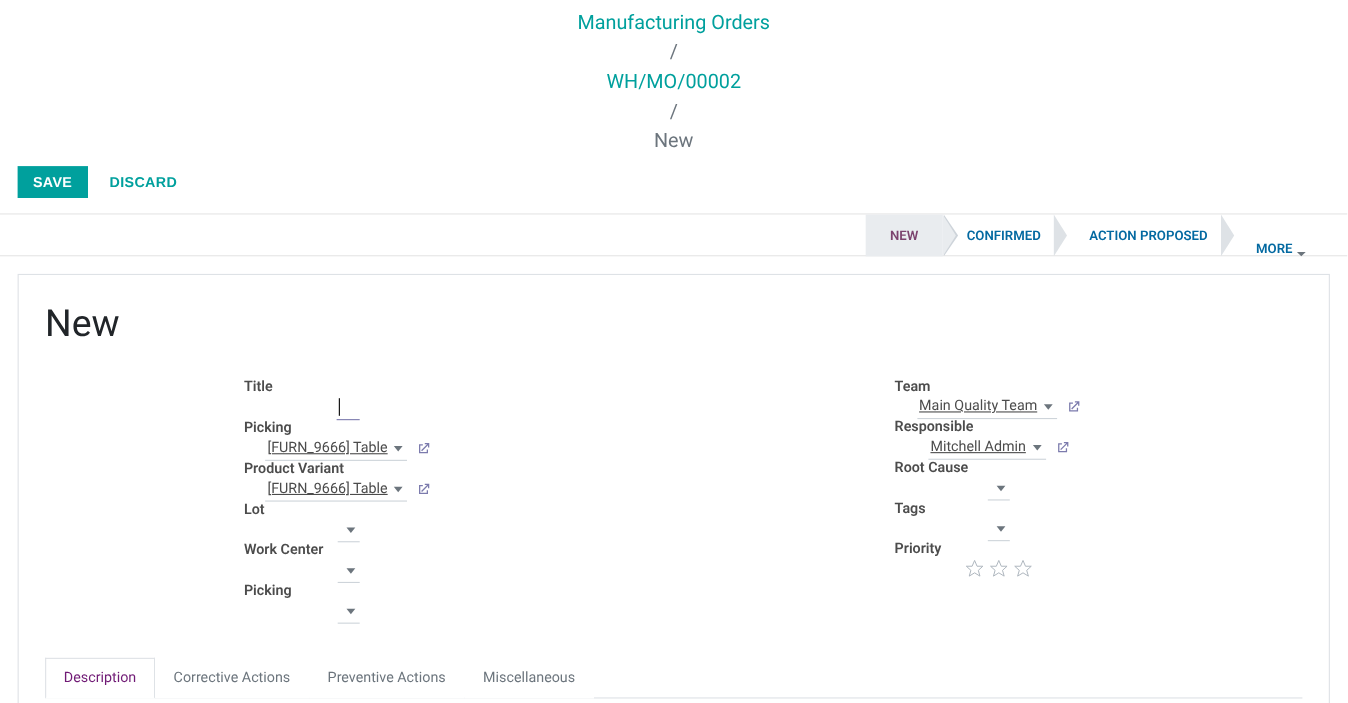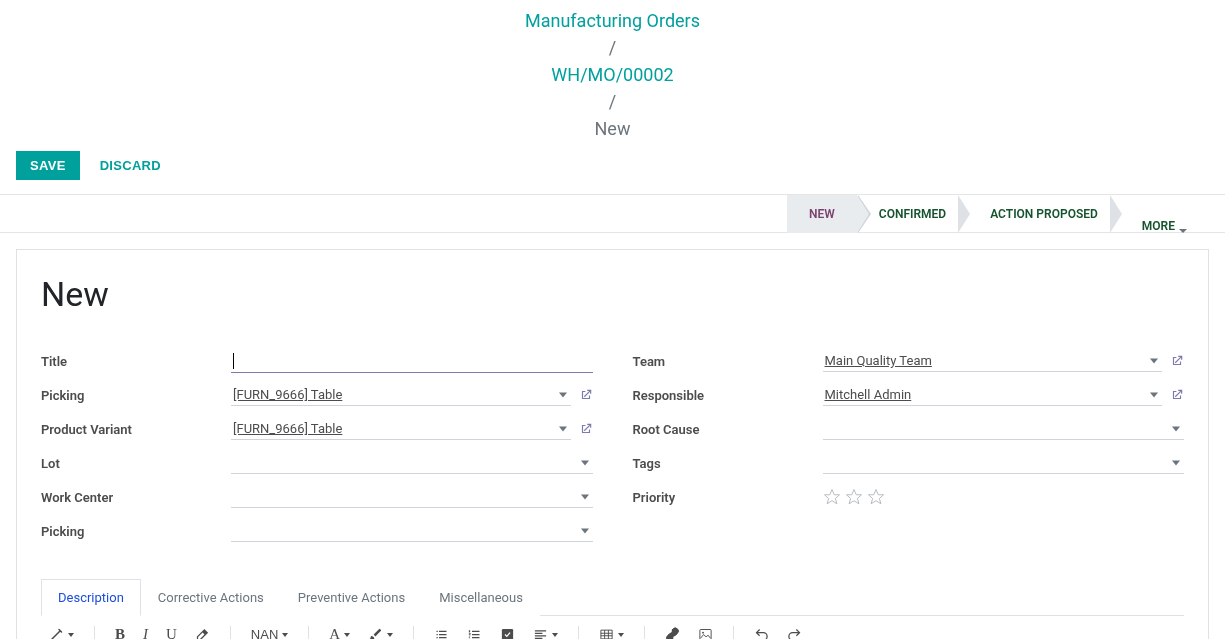--- a/index.html
+++ b/index.html
@@ -11,51 +11,51 @@
   .breadcrumb .sep { color: #6c757d; }
   .breadcrumb .crumb-current { color: #6c757d; }
 
   .actions-row { display: flex; align-items: center; gap: 20px; margin-bottom: 14px; }
   .btn-save { background: #00A09D; color: #fff; border: none; padding: 7px 14px; font-weight: 700; font-size: 13px; cursor: pointer; letter-spacing: 0.3px; }
   .btn-discard { background: none; border: none; color: #00A09D; font-weight: 600; font-size: 13px; cursor: pointer; letter-spacing: 0.3px; }
 
   .divider { border-top: 1px solid #e5e5e5; }
 
   .statusbar { display: flex; justify-content: flex-end; align-items: center; height: 38px; border-bottom: 1px solid #e5e5e5; padding-right: 16px; }
-  .stage { position: relative; padding: 0 22px; height: 38px; display: flex; align-items: center; font-size: 12px; font-weight: 600; color: #14532d; cursor: pointer; }
+  .stage { position: relative; padding: 0 22px; height: 38px; display: flex; align-items: center; font-size: 12px; font-weight: 600; color: #0369a1; cursor: pointer; }
   .stage.active { background: #e9ecef; color: #7C436E; }
   .stage.active::after { content: ''; position: absolute; right: -12px; top: 0; width: 0; height: 0; border-top: 19px solid transparent; border-bottom: 19px solid transparent; border-left: 12px solid #e9ecef; z-index: 2; }
   .stage.active::before { content: ''; position: absolute; right: -14px; top: 0; width: 0; height: 0; border-top: 19px solid transparent; border-bottom: 19px solid transparent; border-left: 13px solid #ced4da; z-index: 1; }
   .stage-sep { display: inline-block; width: 0; height: 0; border-top: 19px solid transparent; border-bottom: 19px solid transparent; border-left: 12px solid #dee2e6; margin-left: -10px; margin-right: -2px; }
   .more-btn { display: flex; align-items: flex-end; gap: 4px; }
   .caret-down { display: inline-block; width: 0; height: 0; border-left: 4px solid transparent; border-right: 4px solid transparent; border-top: 4px solid #6c757d; }
 
   .form-sheet-wrap { padding: 16px; }
   .form-sheet { border: 1px solid #dee2e6; background: #fff; padding: 24px; }
   .page-title { font-size: 34px; font-weight: 400; color: #212529; margin-bottom: 30px; }
 
   .form-grid { display: flex; gap: 40px; margin-bottom: 30px; }
   .form-col { flex: 1; }
-  .form-row { display: flex; align-items: center; min-height: 34px; }
+  .form-row { display: flex; align-items: center; min-height: 34px; flex-direction: column; }
   .form-label { width: 190px; font-weight: 600; color: #4c4c4c; flex-shrink: 0; }
   .form-field { flex: 1; display: flex; align-items: center; gap: 8px; text-decoration: underline; }
   .field-input { position: relative; flex: 1; border-bottom: 1px solid #ced4da; padding: 3px 18px 3px 2px; min-height: 22px; display: flex; align-items: center; }
   .field-input.focused { border-bottom: 1px solid #7C7BAD; }
   .cursor-blink { display: inline-block; width: 1px; height: 16px; background: #000; animation: blink 1s step-end infinite; }
   @keyframes blink { 50% { opacity: 0; } }
   .dd-caret { position: absolute; right: 4px; top: 50%; transform: translateY(-50%); width: 0; height: 0; border-left: 4px solid transparent; border-right: 4px solid transparent; border-top: 5px solid #6c757d; }
   .ext-link { color: #7C7BAD; cursor: pointer; }
   .ext-link svg { width: 14px; height: 14px; display: block; }
 
   .stars { display: flex; gap: 4px; }
   .stars svg { width: 18px; height: 18px; stroke: #adb5bd; fill: none; stroke-width: 1.2; cursor: pointer; }
 
   .tabs { display: flex; border-bottom: 1px solid #dee2e6; }
   .tab { padding: 10px 16px; border: 1px solid transparent; border-bottom: none; color: #6c757d; cursor: pointer; background: #fff; position: relative; top: 1px; }
-  .tab.active { border-color: #dee2e6; color: #1d4ed8; border-bottom: 1px solid #fff; }
+  .tab.active { border-color: #dee2e6; color: #701a75; border-bottom: 1px solid #fff; }
 
   .toolbar { display: flex; align-items: center; gap: 18px; padding: 8px 6px; border-bottom: 1px solid #dee2e6; flex-wrap: wrap; }
   .tb-group { display: flex; align-items: center; gap: 14px; }
   .tb-btn { background: none; border: none; cursor: pointer; color: #4c4c4c; display: flex; align-items: center; gap: 2px; font-size: 13px; padding: 2px; }
   .tb-btn svg { width: 15px; height: 15px; display: block; }
   .tb-btn .sm-caret { width: 0; height: 0; border-left: 3px solid transparent; border-right: 3px solid transparent; border-top: 4px solid #4c4c4c; margin-left: 2px; }
   .tb-sep { width: 1px; height: 18px; background: #dee2e6; }
   .bold-b { font-weight: 700; font-family: Georgia, serif; font-size: 15px; }
   .italic-i { font-style: italic; font-family: Georgia, serif; font-size: 15px; }
   .under-u { text-decoration: underline; font-family: Georgia, serif; font-size: 15px; }

